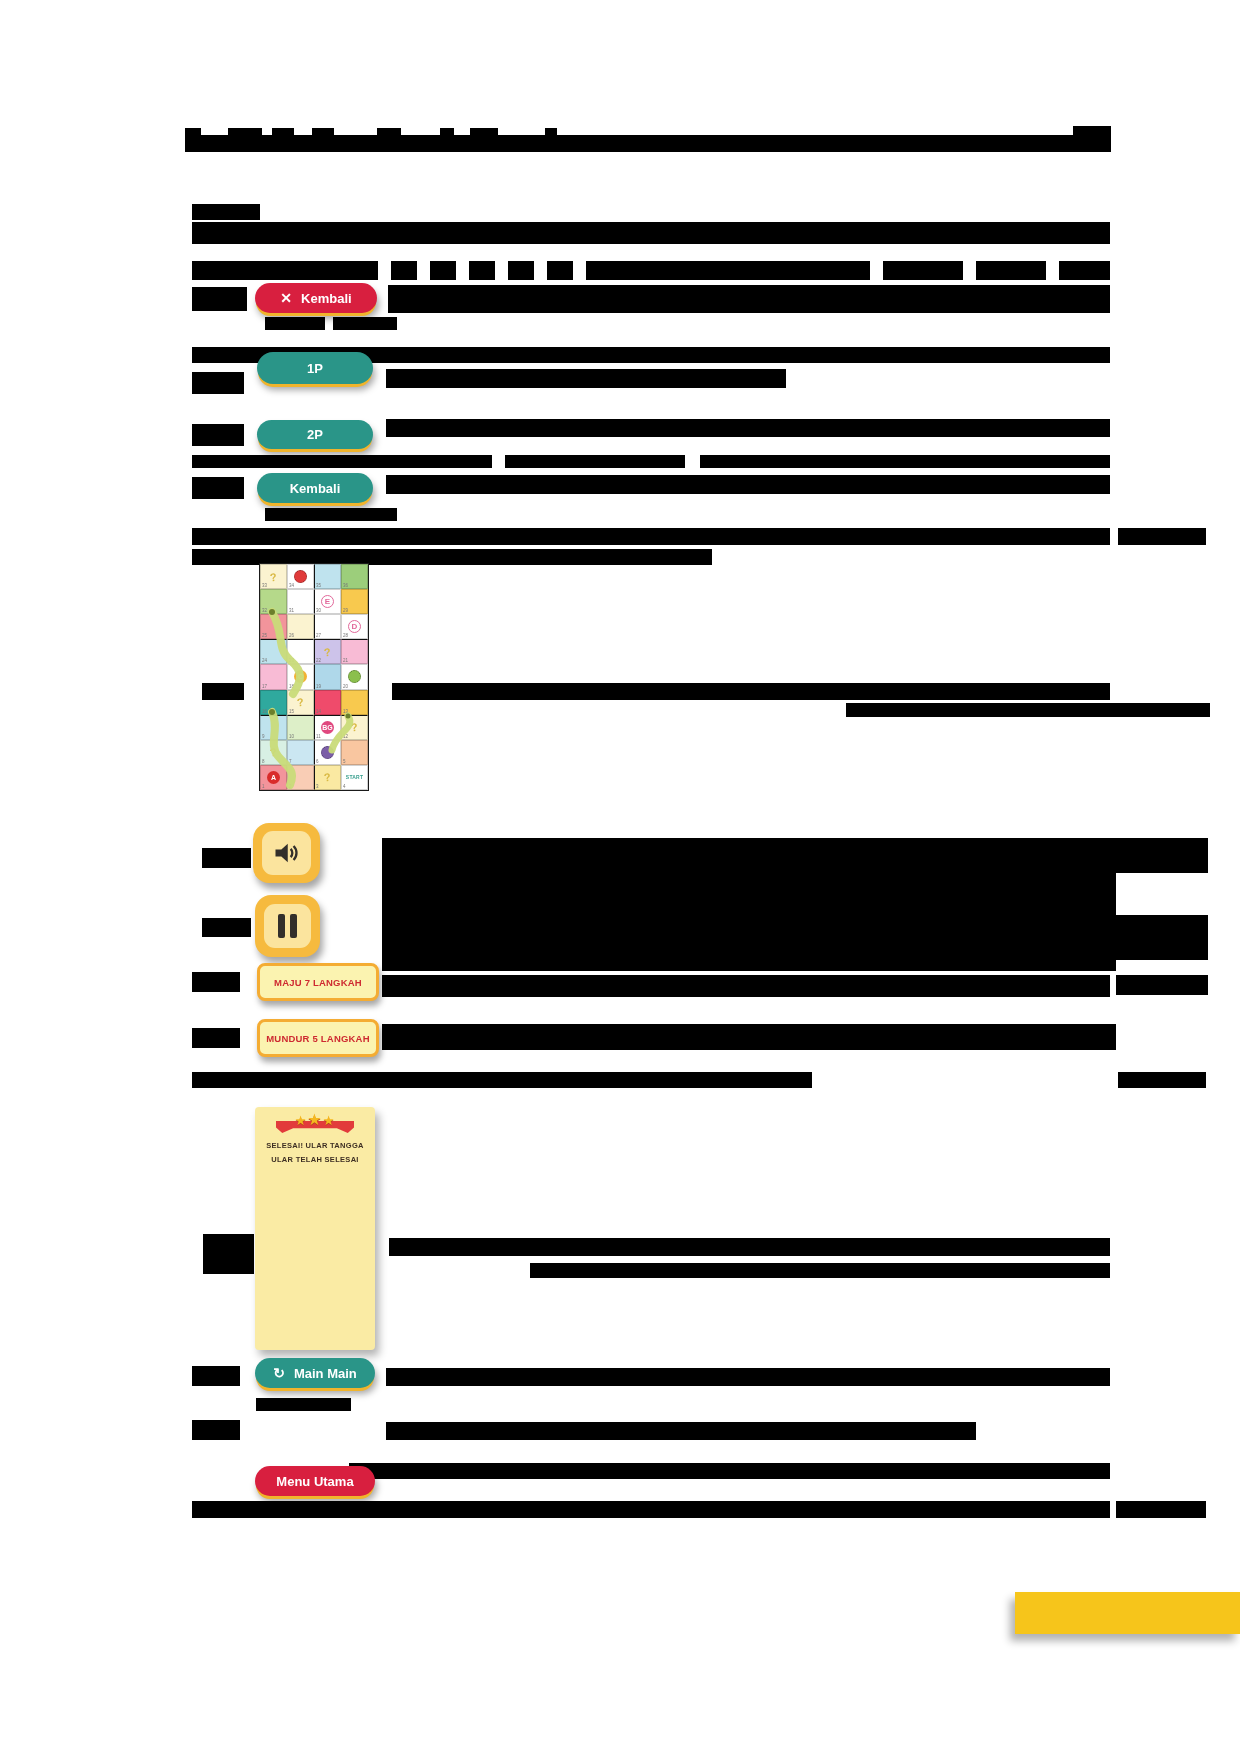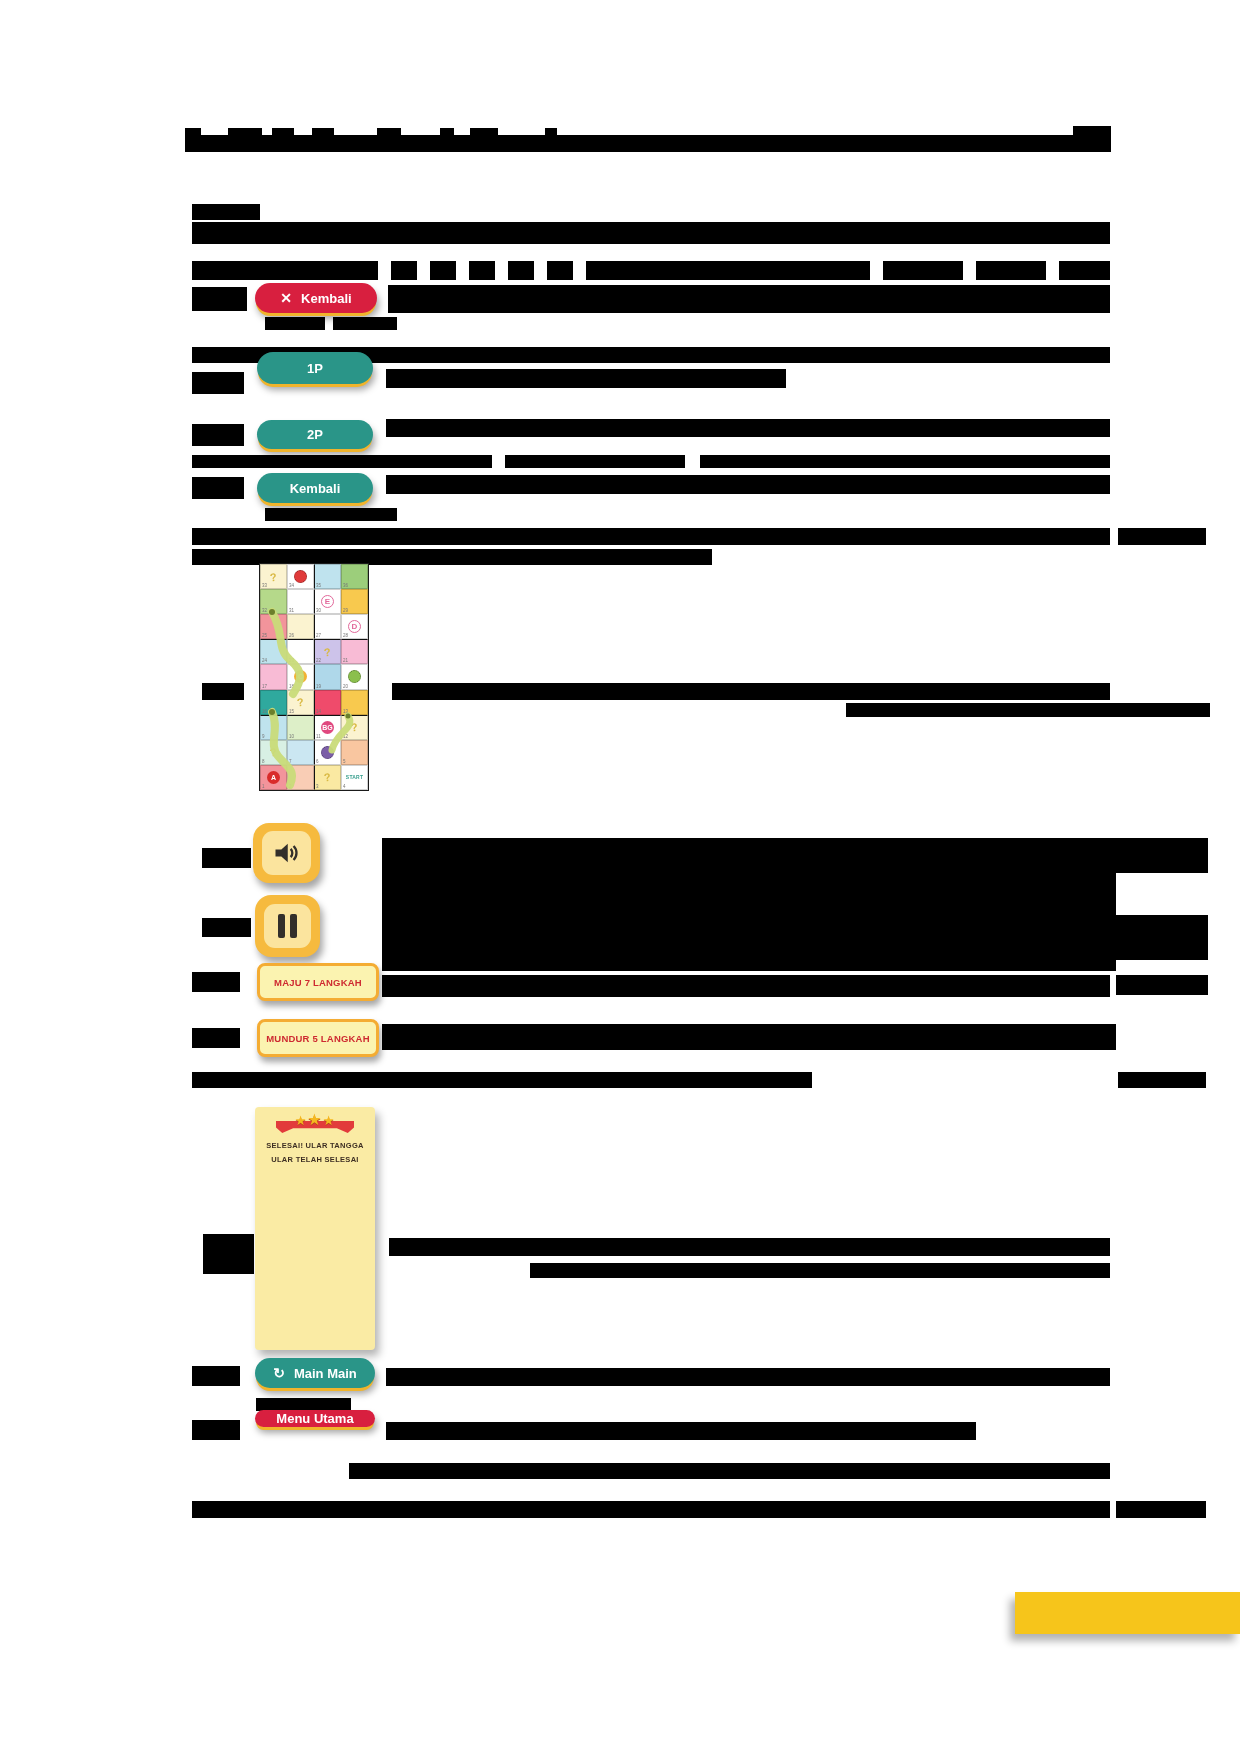--- a/index.html
+++ b/index.html
@@ -323,19 +323,19 @@
       <div>SELESAI! ULAR TANGGA</div>
       <div>ULAR TELAH SELESAI</div>
     </div>
   </div>
 
   <div class="pill teal" style="left:255px;top:1358px;width:120px;height:30px;">
     <span class="ic">↻</span>
     <span>Main Main</span>
   </div>
 
-  <div class="pill red" style="left:255px;top:1410px;width:120px;height:17px;justify-content:center;">
+  <div class="pill red" style="left:255px;top:1466px;width:120px;height:30px;justify-content:center;">
     <span>Menu Utama</span>
   </div>
 
   <div class="ybar"></div>
 
 </div>
 
 </body></html>

